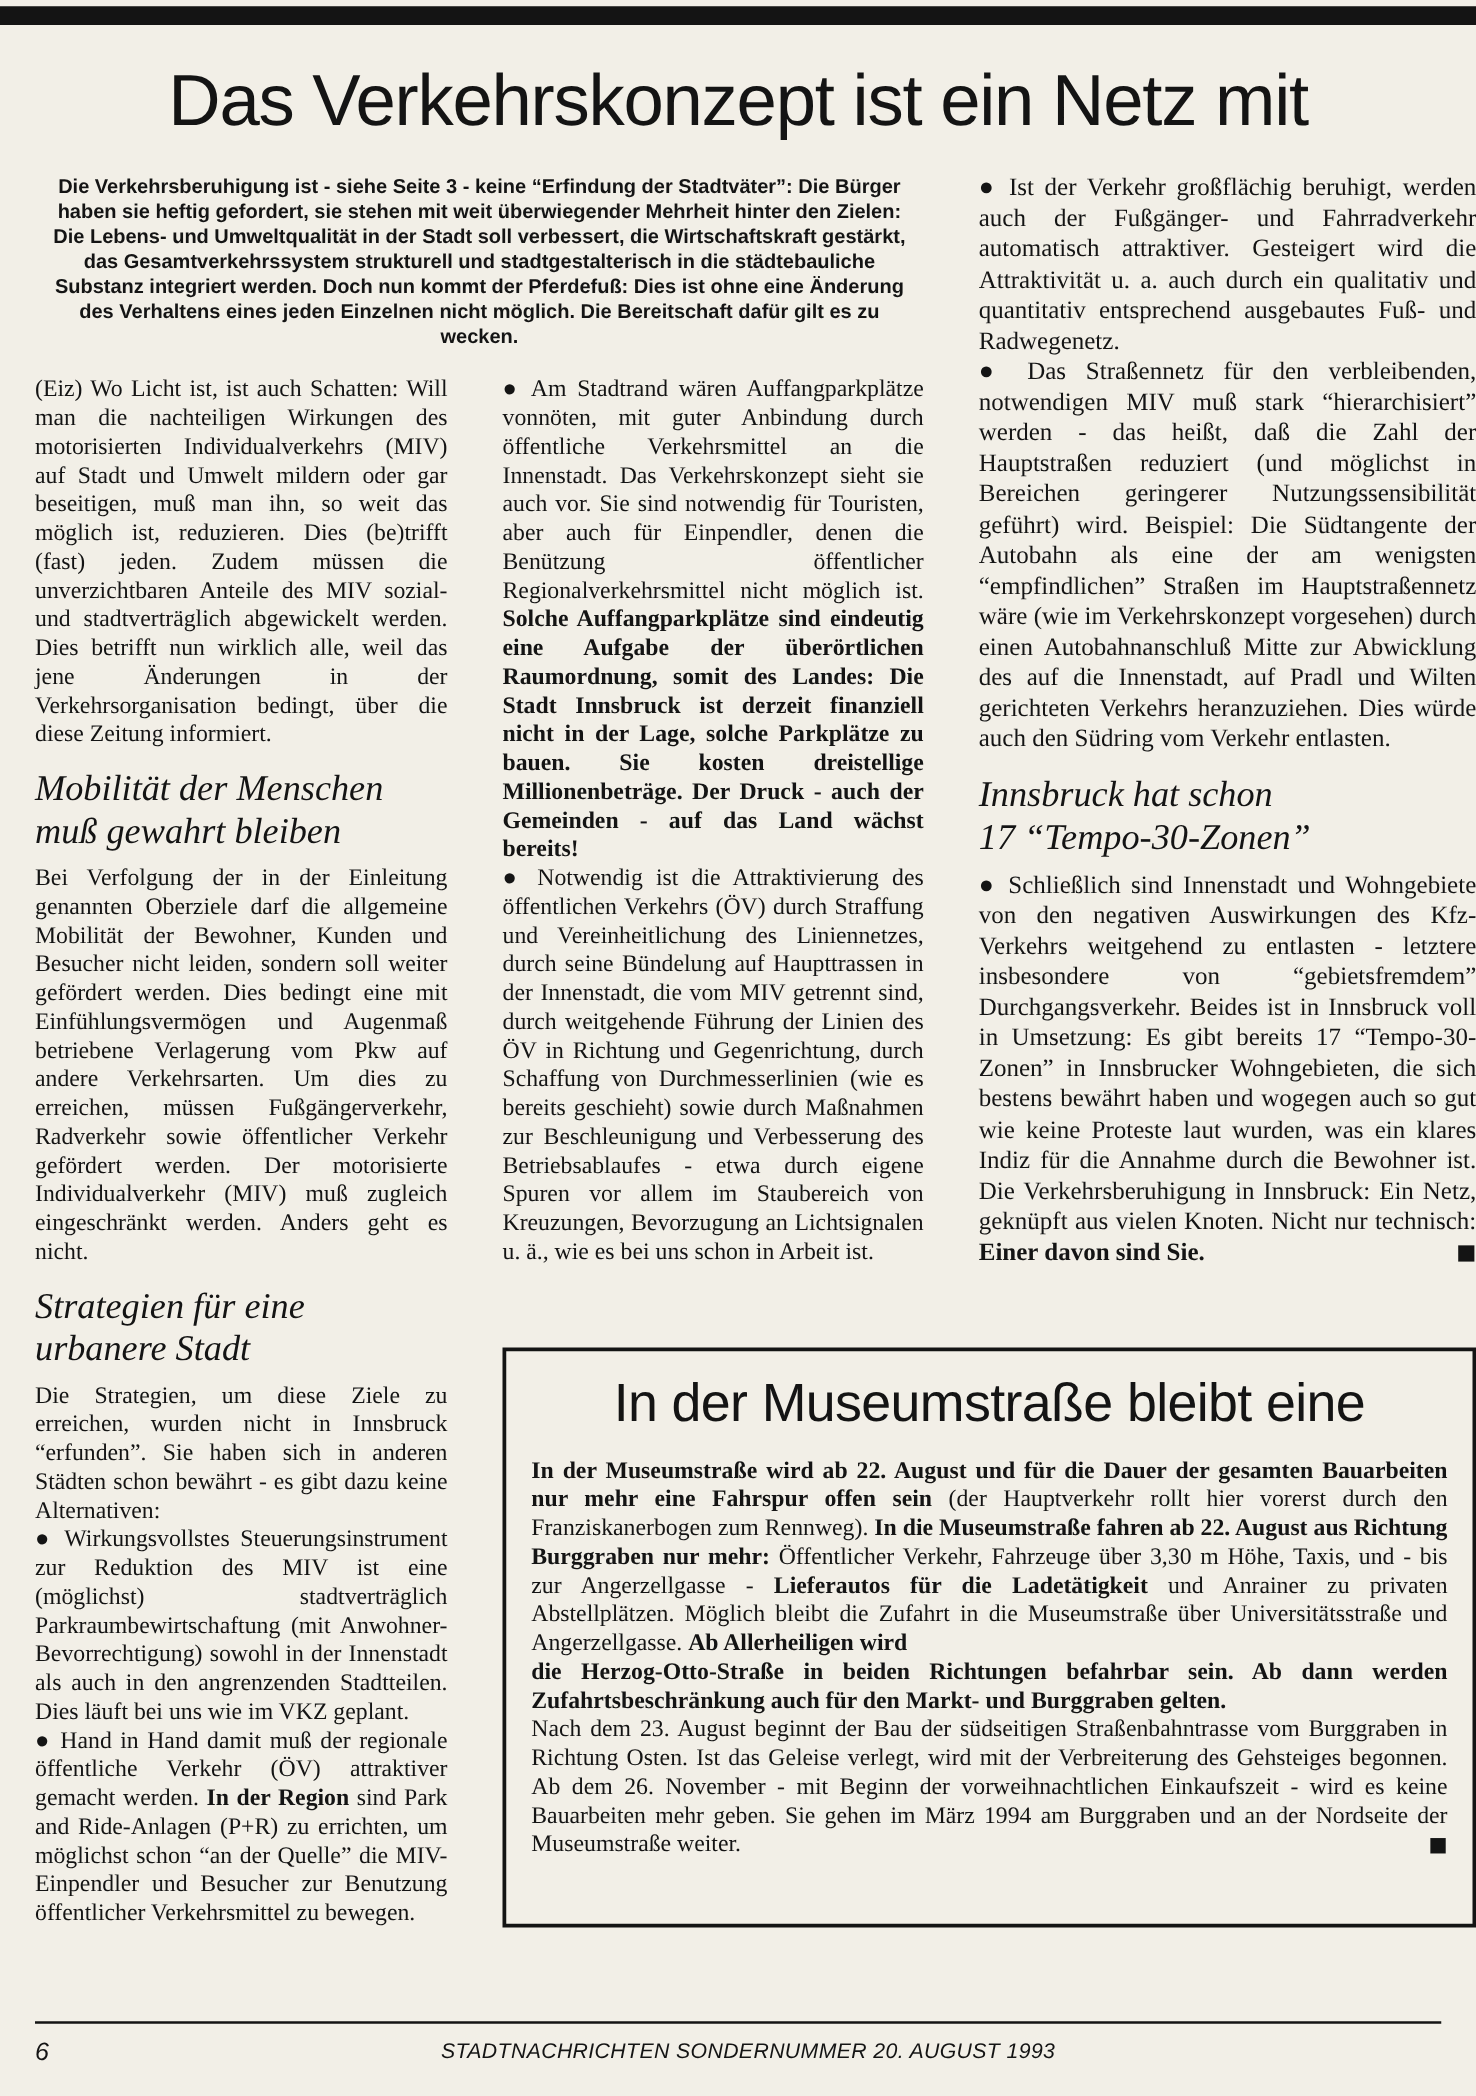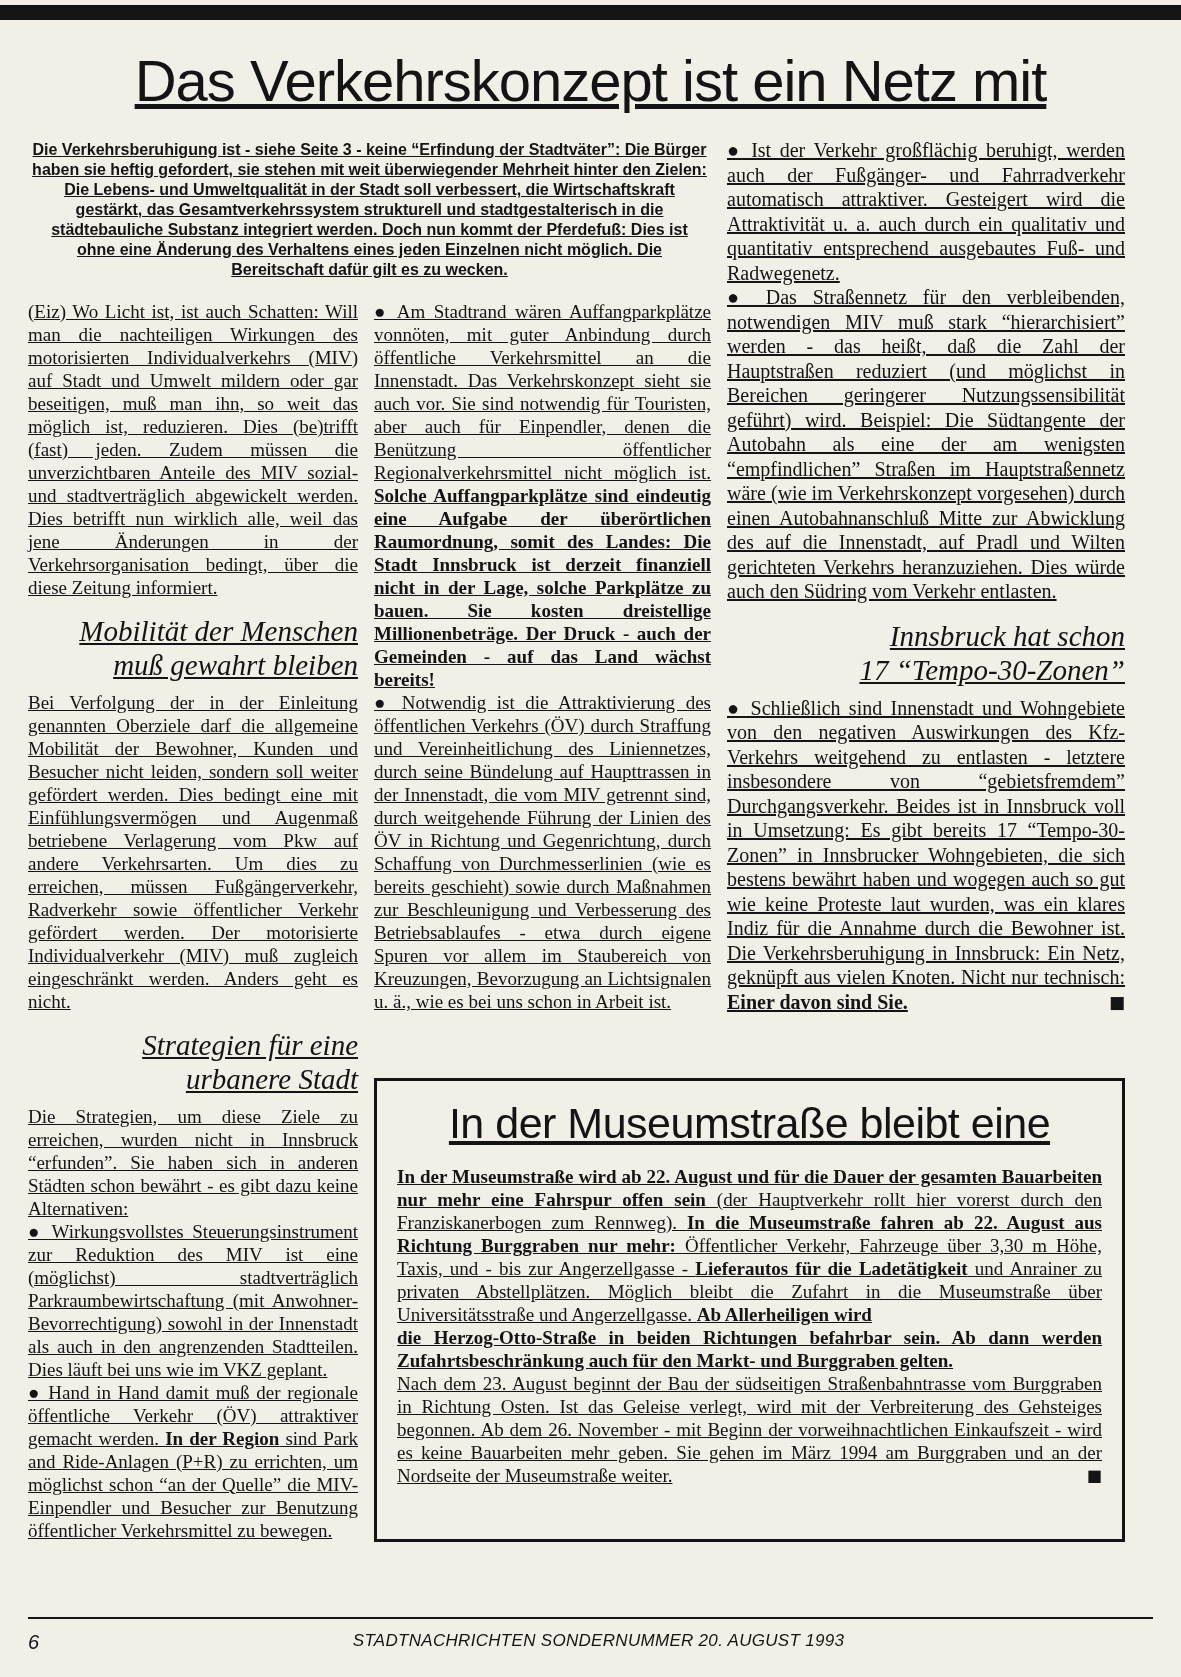--- a/index.html
+++ b/index.html
@@ -8,40 +8,39 @@
   }
   *{margin:0;padding:0;box-sizing:border-box;}
   html,body{background:var(--bg);}
   .page{
     position:relative;
     width:1181px;height:1677px;
     background:var(--bg);
     color:var(--ink);
     font-family:"Liberation Serif",serif;
     overflow:hidden;
-    text-decoration:underline;
   }
   .topbar{
     position:absolute;top:5px;left:0;right:0;height:15px;
     background:var(--ink);
   }
   .headline{
     margin:46px 30px 0;
     text-align:center;
     font-family:"Liberation Sans",sans-serif;
     font-weight:400;
     font-size:58px;
     line-height:1.21;
     letter-spacing:-1px;
   }
   .main{
     margin:22px 28px 0;
     display:grid;
     grid-template-columns:330px 337px 398px;
-    column-gap:16px;
+    column-gap:44px;
   }
   .lead{
     grid-column:1/3;grid-row:1;
     font-family:"Liberation Sans",sans-serif;
     font-weight:700;
     font-size:16px;line-height:20px;
     text-align:center;
     padding:2px 4px 18px;
   }
   .col1{grid-column:1;grid-row:2/4;}
@@ -55,21 +54,21 @@
   }
   .col3 .para{font-size:20px;line-height:24.5px;}
   .b{font-weight:700;}
   .endmark{float:right;font-family:"DejaVu Sans",sans-serif;font-size:0.85em;}
   .sec-heading{
     font-family:"Liberation Serif",serif;
     font-style:italic;font-weight:400;
     font-size:29px;line-height:34px;
     margin:15px 0 9px;
     white-space:pre-line;
-    text-align:right;
+    text-align:left;
   }
   .box{
     grid-column:2/4;grid-row:3;
     margin-top:20px;
     border:3px solid var(--ink);
     padding:14px 20px 6px;
     background:var(--bg);
   }
   .box-headline{
     font-family:"Liberation Sans",sans-serif;

